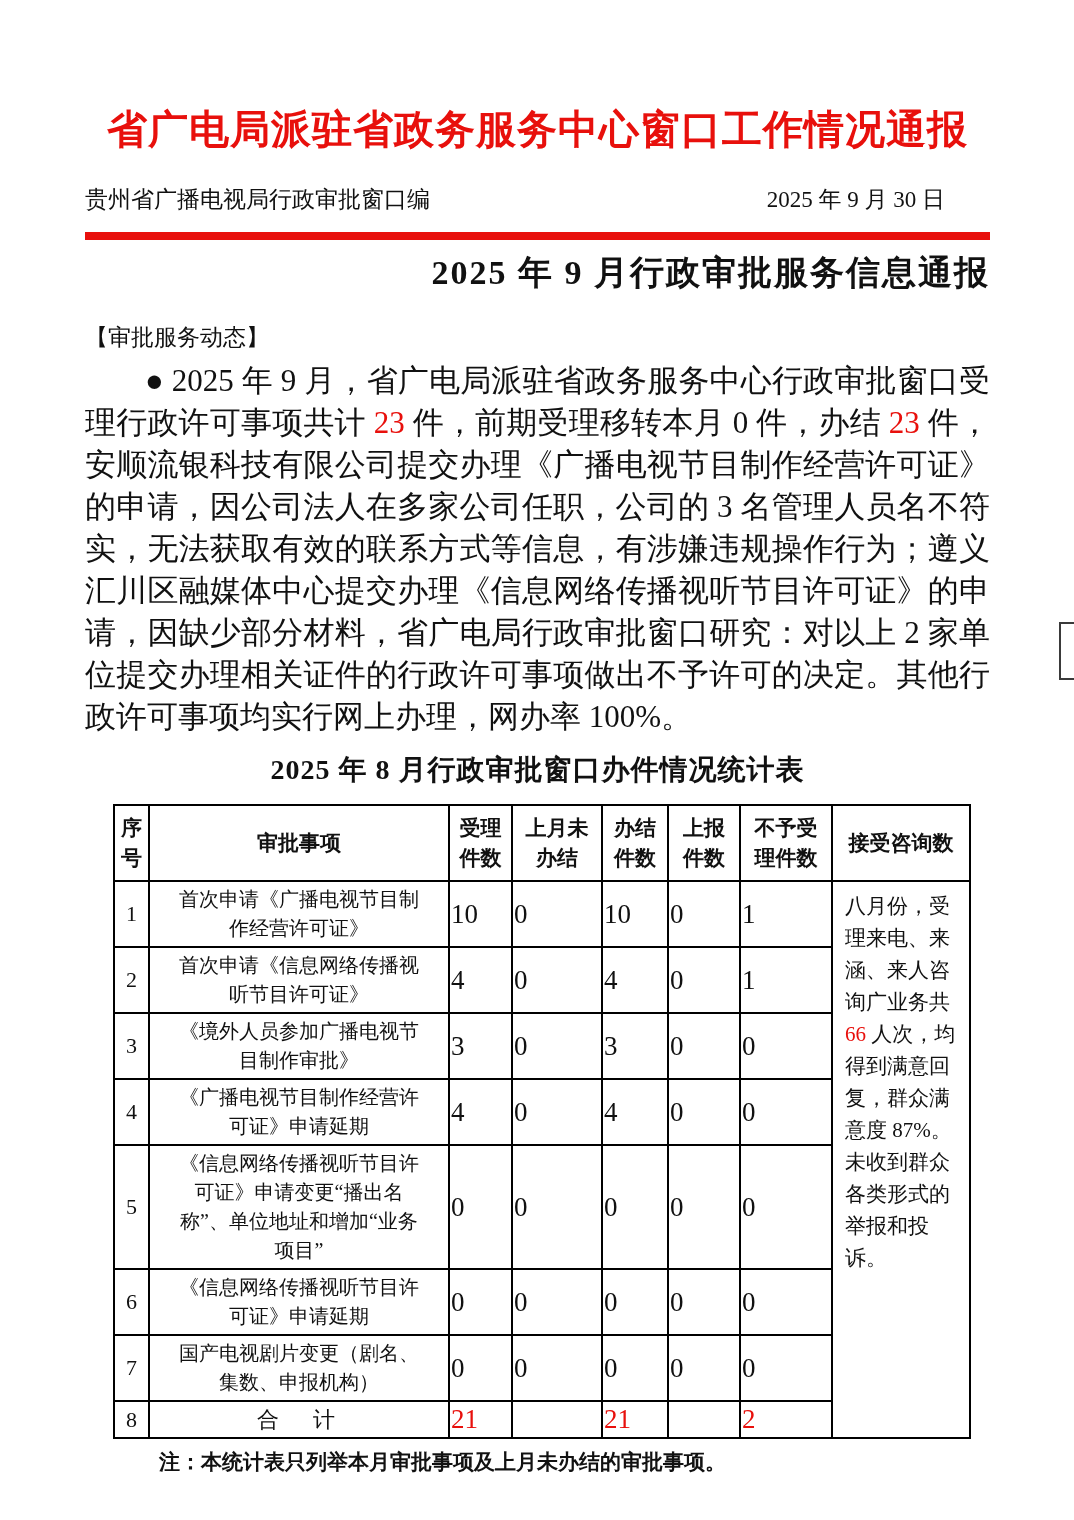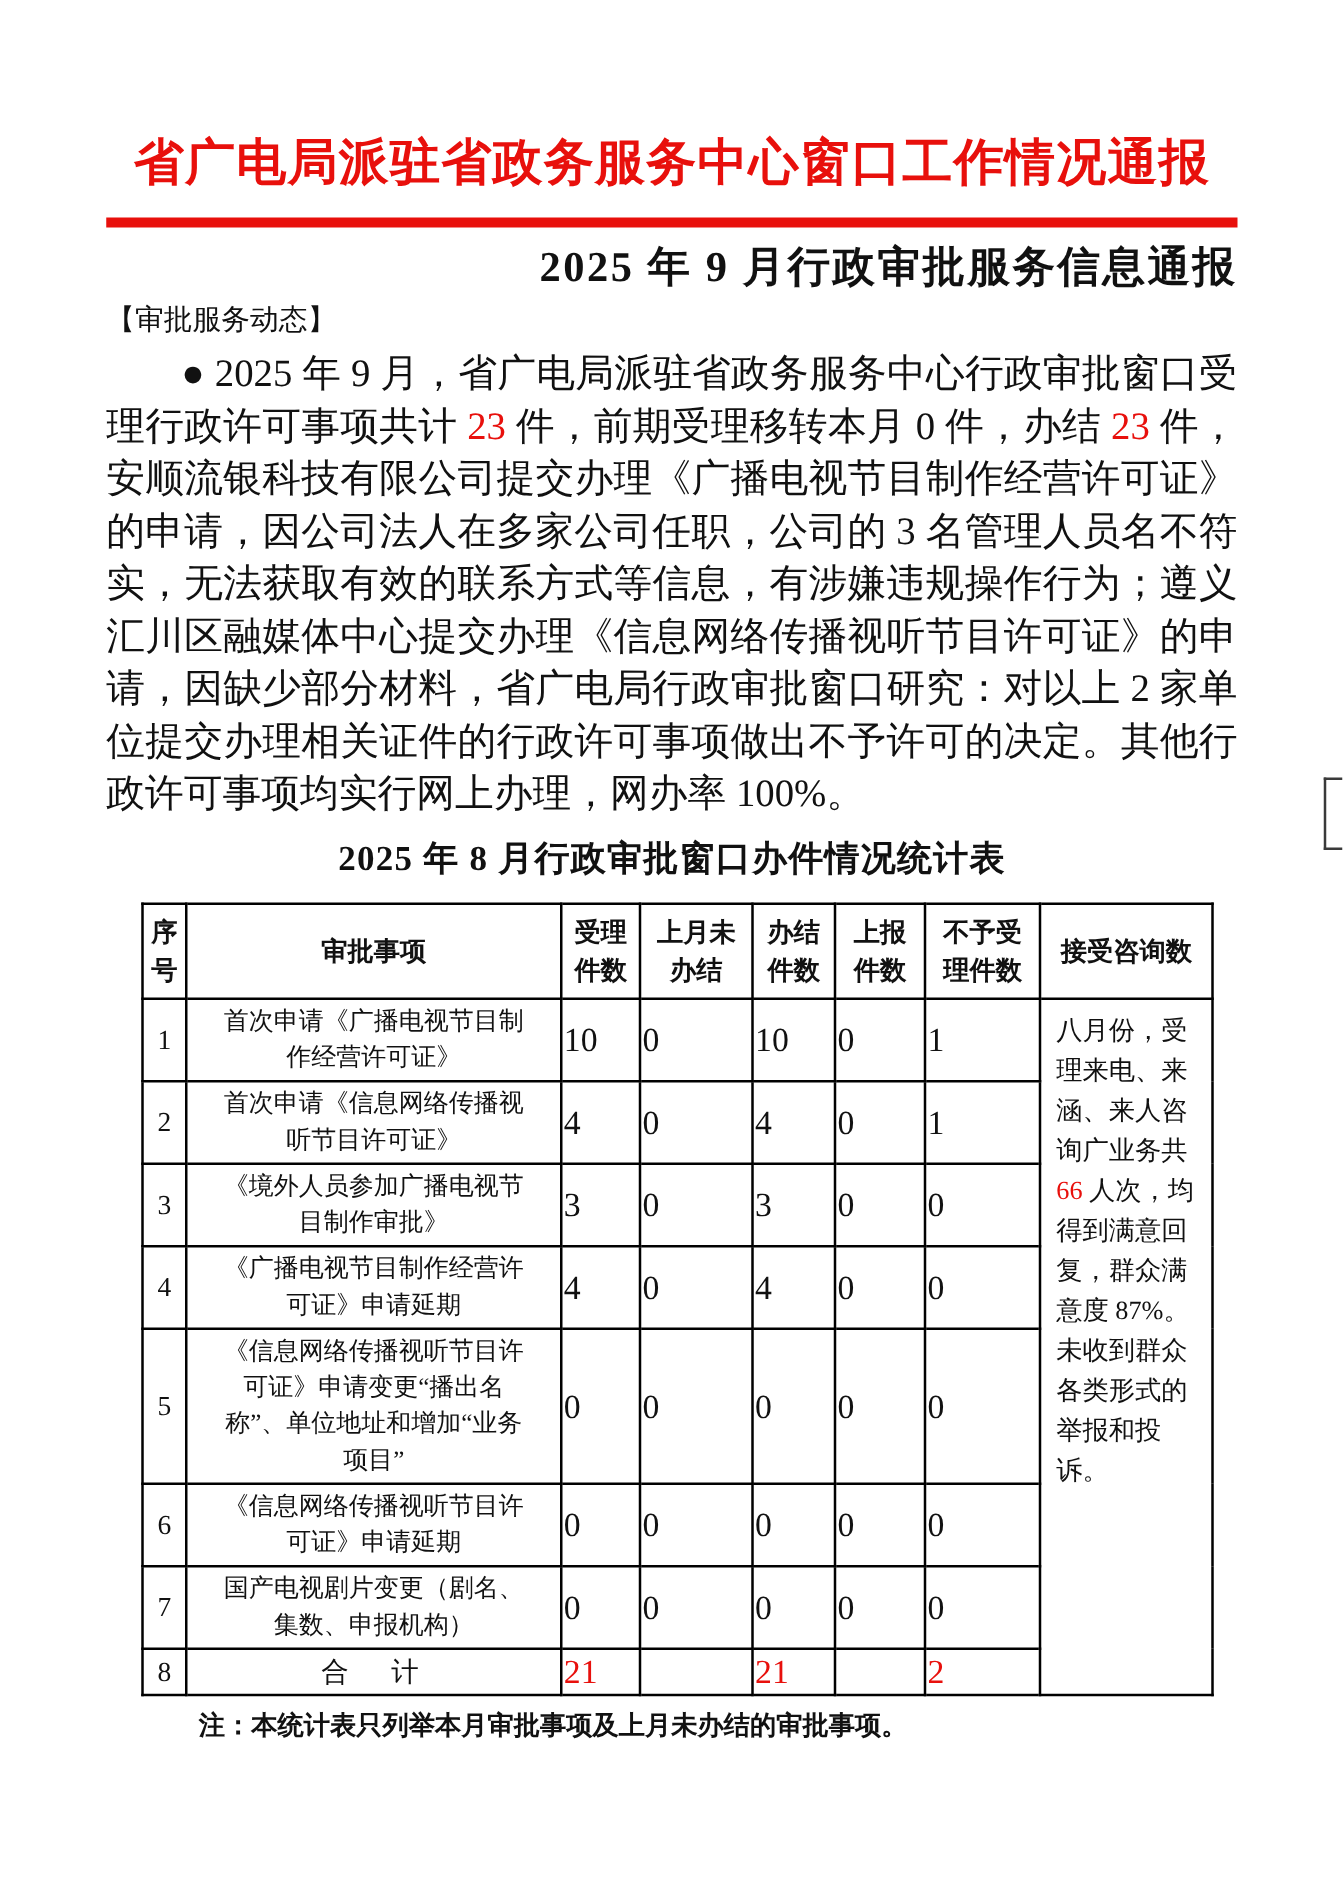--- a/index.html
+++ b/index.html
@@ -50,20 +50,21 @@
   }
   .section-title{
     margin-top:8px;
     text-align:right;
     font-size:34px;
     line-height:50px;
     font-weight:bold;
     letter-spacing:2px;
   }
   .dynamics{
+    margin-top:24px;
     font-size:23px;
     line-height:32px;
   }
   .body-para{
     margin-top:6px;
     font-size:31px;
     line-height:42px;
     text-align:justify;
     text-indent:60px;
   }
@@ -139,20 +140,24 @@
 </style>
 </head>
 <body>
 
 <div class="page">
   <div class="content">
 
     <h1 class="main-title">省广电局派驻省政务服务中心窗口工作情况通报</h1>
 
 
+    <div class="byline">
+      <span>贵州省广播电视局行政审批窗口编</span>
+      <span class="byline-date">2025 年 9 月 30 日</span>
+    </div>
 
     <div class="red-rule"></div>
 
     <h2 class="section-title">2025 年 9 月行政审批服务信息通报</h2>
 
     <div class="dynamics">【审批服务动态】</div>
 
     <p class="body-para"><span>● 2025 年 9 月，省广电局派驻省政务服务中心行政审批窗口受理行政许可事项共计 </span><span class="red">23</span><span> 件，前期受理移转本月 0 件，办结 </span><span class="red">23</span><span> 件，安顺流银科技有限公司提交办理《广播电视节目制作经营许可证》的申请，因公司法人在多家公司任职，公司的 3 名管理人员名不符实，无法获取有效的联系方式等信息，有涉嫌违规操作行为；遵义汇川区融媒体中心提交办理《信息网络传播视听节目许可证》的申请，因缺少部分材料，省广电局行政审批窗口研究：对以上 2 家单位提交办理相关证件的行政许可事项做出不予许可的决定。其他行政许可事项均实行网上办理，网办率 100%。</span></p>
 
     <h3 class="table-title">2025 年 8 月行政审批窗口办件情况统计表</h3>

